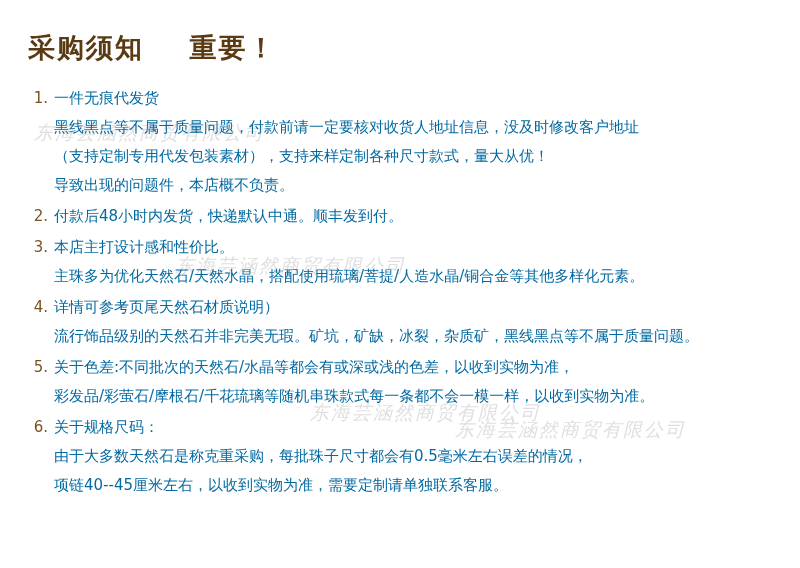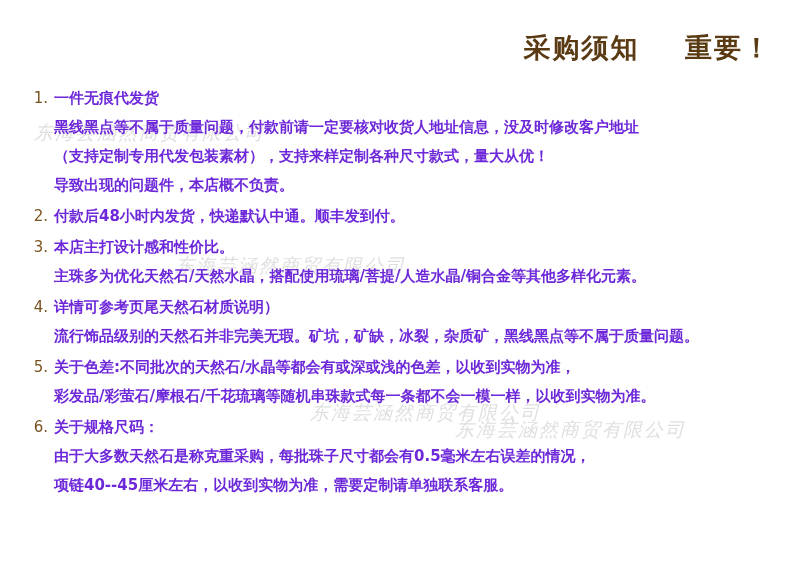--- a/index.html
+++ b/index.html
@@ -16,21 +16,21 @@
     position: relative;
   }
   .page {
     position: relative;
     width: 800px;
     height: 568px;
     box-sizing: border-box;
     padding: 22px 28px 10px 28px;
   }
   .title {
-    text-align: right;
+    text-align: left;
     font-size: 27px;
     font-weight: bold;
     color: #5a3a12;
     letter-spacing: 2px;
     margin: 8px 0 18px 0;
     white-space: pre;
   }
   .items {
     position: relative;
     z-index: 2;
@@ -49,23 +49,22 @@
     text-align: right;
     padding-right: 6px;
     box-sizing: border-box;
   }
   .lines {
     flex: 1 1 auto;
   }
   .line {
     font-size: 15px;
     line-height: 29px;
-    color: #6d28d9;
+    color: #0369a1;
     white-space: pre-wrap;
-    font-weight: bold;
   }
   .line.first {
     line-height: 29px;
   }
   .wm {
     position: absolute;
     font-size: 19px;
     color: rgba(150, 150, 150, 0.30);
     font-family: "DejaVu Sans", "Liberation Sans", sans-serif;
     letter-spacing: 2px;

